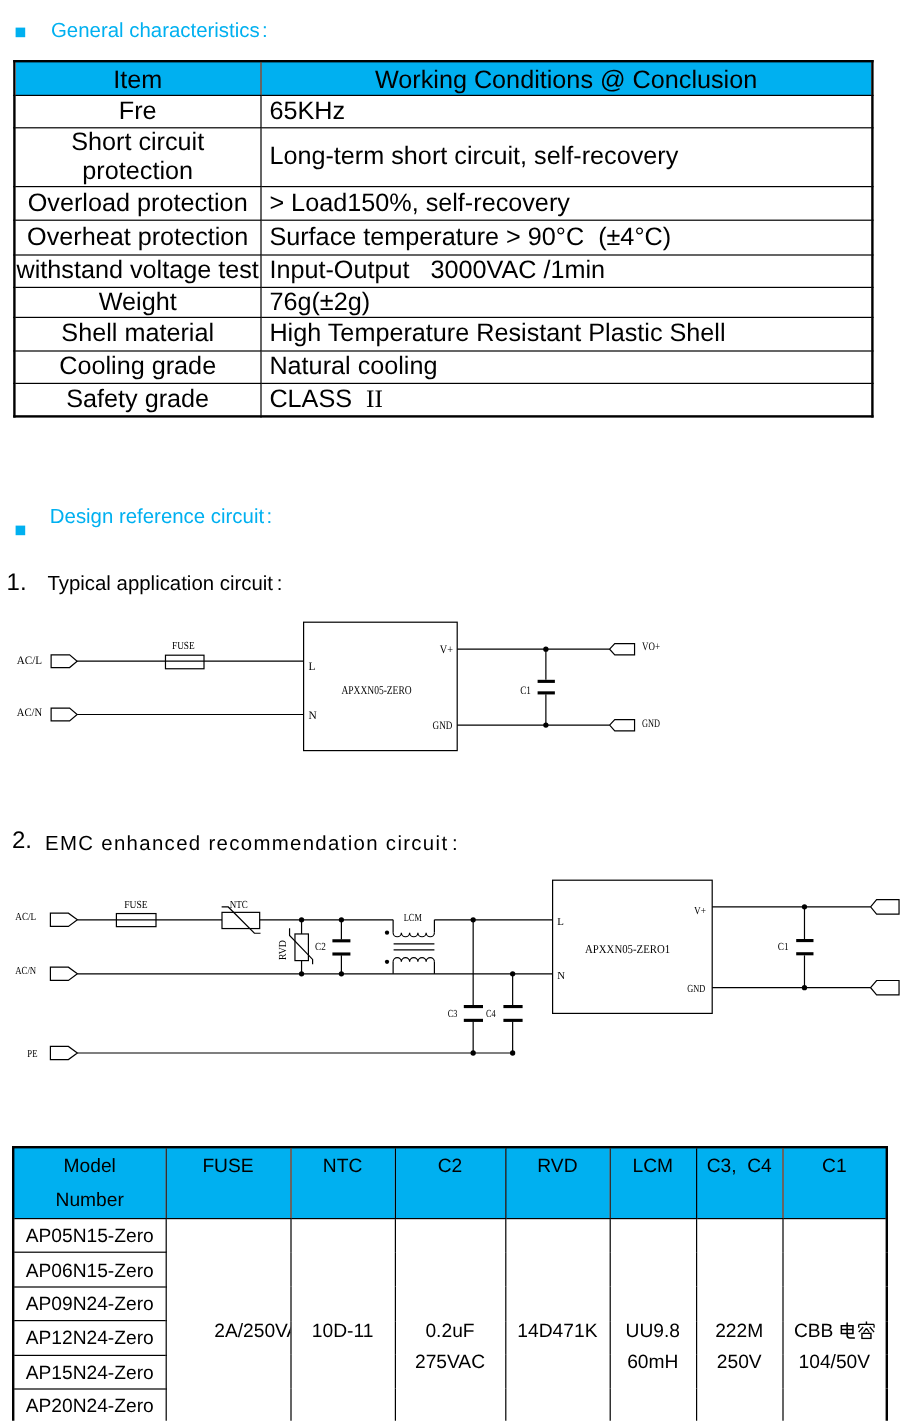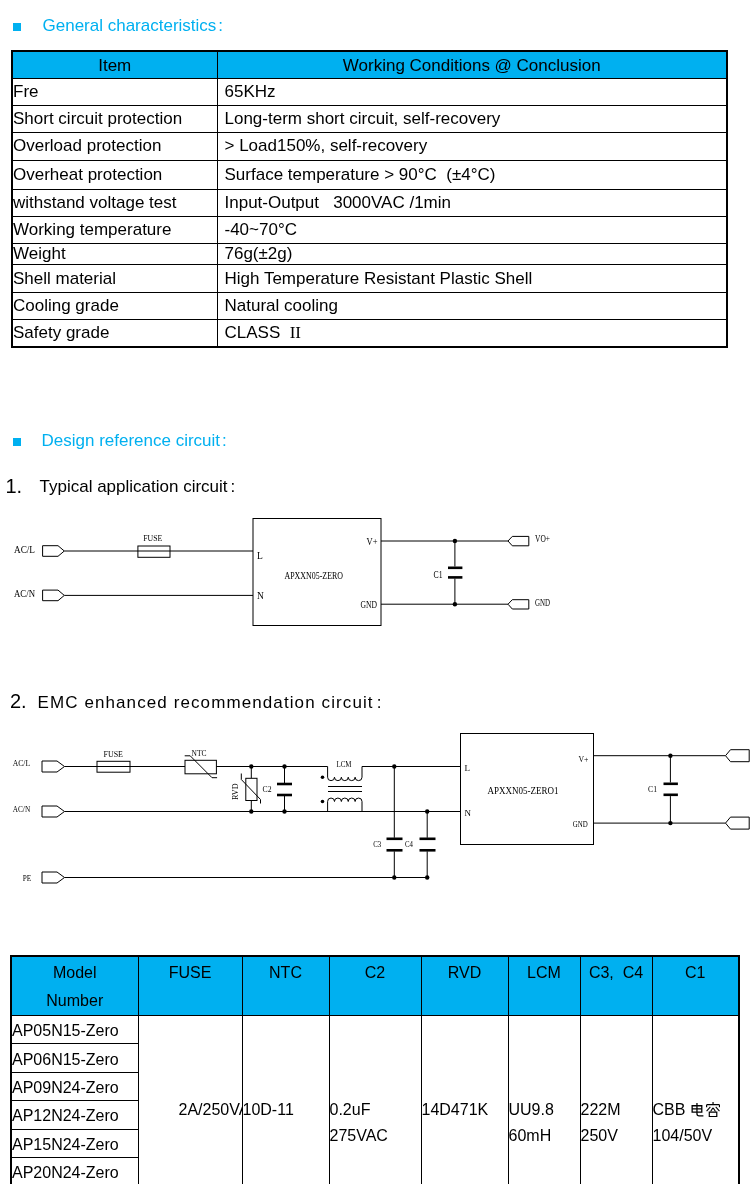--- a/index.html
+++ b/index.html
@@ -1,23 +1,23 @@
 <!DOCTYPE html>
 <html><head>
 <meta charset="utf-8">
 <style>
 html,body{margin:0;padding:0;}
 body{width:750px;height:1184px;background:#fff;font-family:"Liberation Sans",sans-serif;position:relative;overflow:hidden;will-change:transform;}
 .abs{position:absolute;}
 .cy{color:#00b0f0;}
 .bullet{position:absolute;width:8.5px;height:8.5px;background:#00b0f0;}
 table{border-collapse:collapse;table-layout:fixed;}
-td{border:1px solid #000;font-size:17px;color:#000;padding:0;overflow:hidden;}
+td{border:1px solid #000;font-size:21px;color:#000;padding:0;overflow:hidden;}
 .hd{background:#00b0f0;text-align:center;padding-top:3px;}
-.c{text-align:left;}
+.c{text-align:center;}
 .l{text-align:left;padding-left:7px;}
 svg text{font-family:"Liberation Serif",serif;fill:#000;}
 #t2 td{font-size:16px;}
 #t2 td.hd{vertical-align:top;padding-top:2px;line-height:28px;}
 #t2 td.c:first-child{padding-top:3px;}
 .mg{position:relative;}
 </style>
 </head>
 <body>
 
@@ -48,24 +48,20 @@
           <td class="l">&gt; Load150%, self-recovery</td>
         </tr>
 <tr style="height:29px;">
           <td class="c">Overheat protection</td>
           <td class="l">Surface temperature &gt; 90°C&nbsp; (±4°C)</td>
         </tr>
 <tr style="height:27.4px;margin-left:17px;">
           <td class="c">withstand voltage test</td>
           <td class="l">Input-Output&nbsp;&nbsp;&nbsp;3000VAC /1min</td>
         </tr>
-<tr style="height:27.4px;">
-          <td class="c">Working temperature</td>
-          <td class="l">-40~70°C</td>
-        </tr>
 <tr style="height:15px;">
           <td class="c">Weight</td>
           <td class="l">76g(±2g)</td>
         </tr>
 <tr style="height:27.4px;">
           <td class="c">Shell material</td>
           <td class="l">High Temperature Resistant Plastic Shell</td>
         </tr>
 <tr style="height:27.4px;">
           <td class="c">Cooling grade</td>
@@ -73,21 +69,21 @@
         </tr>
 <tr style="height:27.4px;">
           <td class="c">Safety grade</td>
           <td class="l">CLASS&nbsp; <span style="font-family:'Liberation Serif',serif;">II</span></td>
         </tr>
 </tbody>
     </table>
 </div>
 
 <div class="bullet" style="left:12.5px;top:437.5px;"></div>
-<div class="abs cy" style="left:41.5px;top:431px;font-size:17px;">Design reference circuit<span style="margin-left:2px;">:</span></div>
+<div class="abs cy" style="left:41.5px;top:421px;font-size:17px;">Design reference circuit<span style="margin-left:2px;">:</span></div>
 
 <div class="abs" style="left:5.5px;top:474.5px;font-size:20px;">1.</div>
 <div class="abs" style="left:39.5px;top:477px;font-size:17px;">Typical application circuit<span style="margin-left:3px;">:</span></div>
 
 <svg class="abs" style="left:0;top:505px;" width="750" height="150" viewBox="0 505 750 150" fill="none" stroke="none">
 <g stroke="#000" stroke-width="1">
 <line x1="64.3" y1="551" x2="253" y2="551"></line>
 <rect x="137.9" y="546" width="32.1" height="11.3" fill="none"></rect>
 <polygon points="42.6,545.7 58,545.7 64.3,551 58,556.3 42.6,556.3" fill="#fff"></polygon>
 <rect x="253" y="518.5" width="128" height="107" fill="none"></rect>

